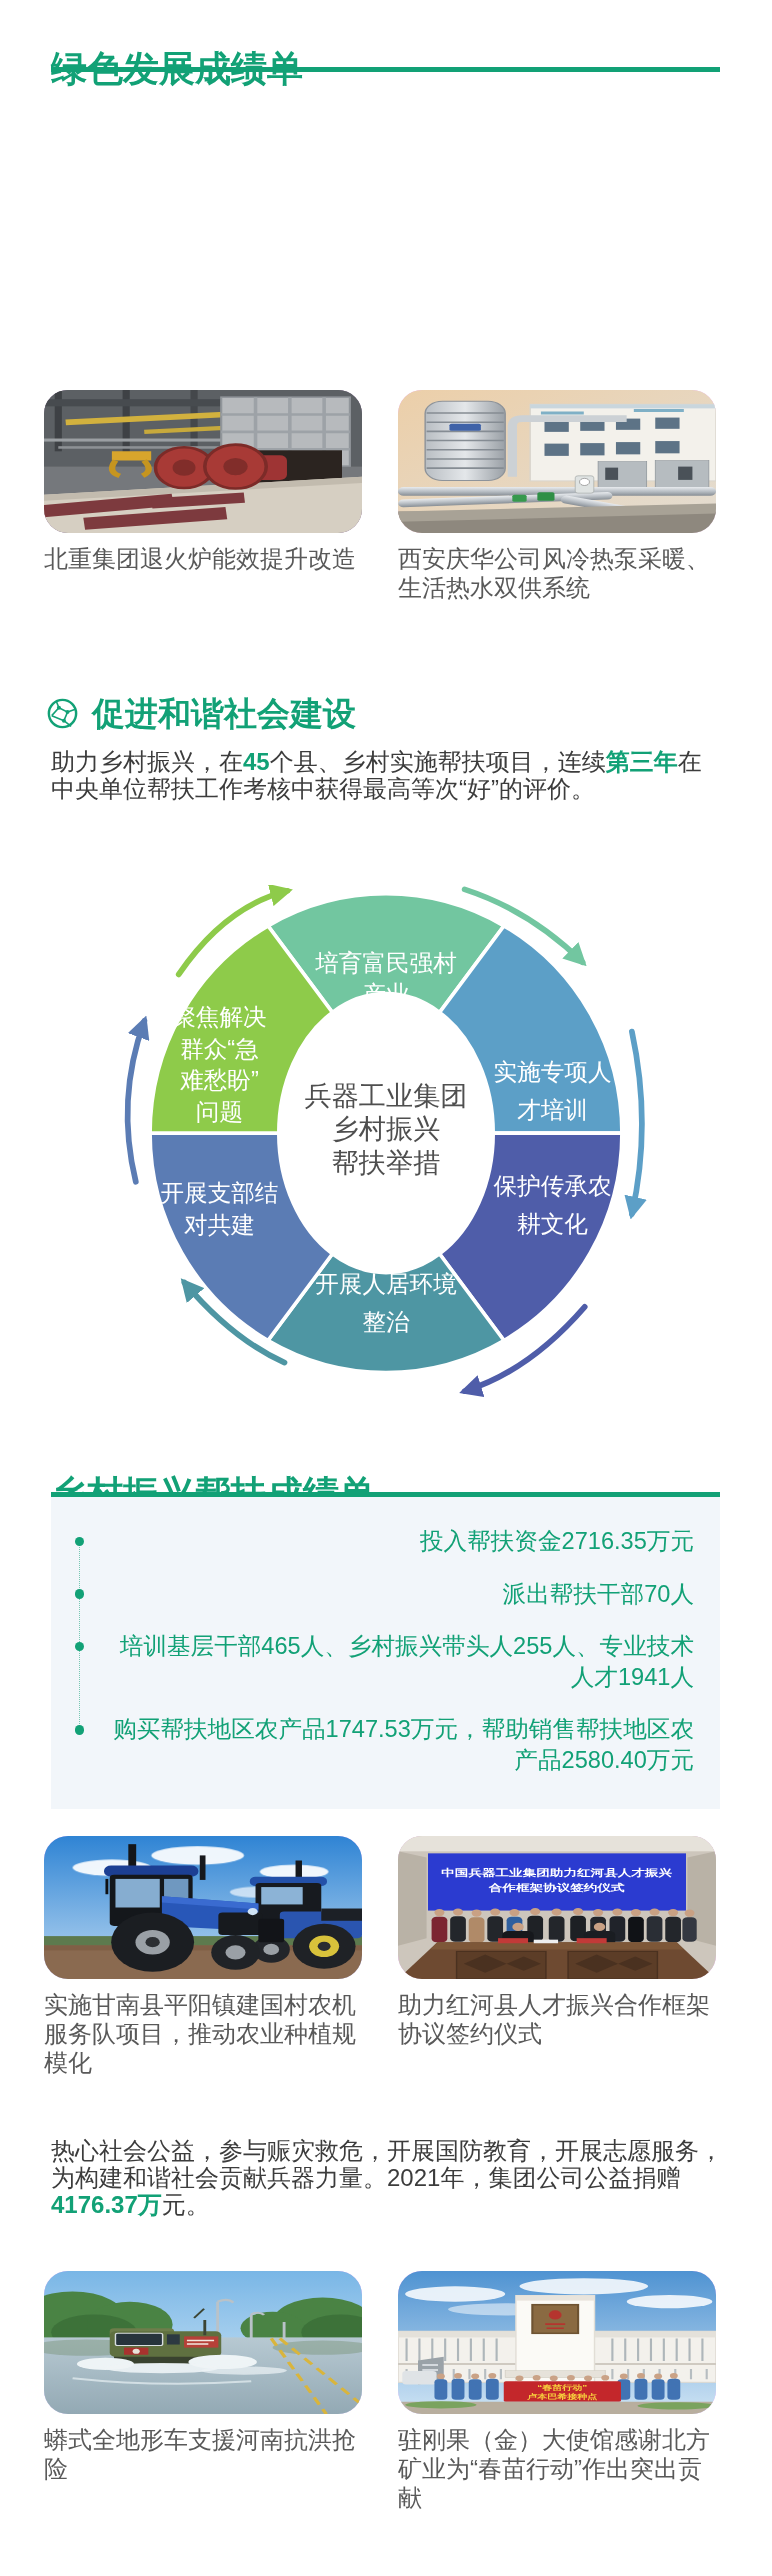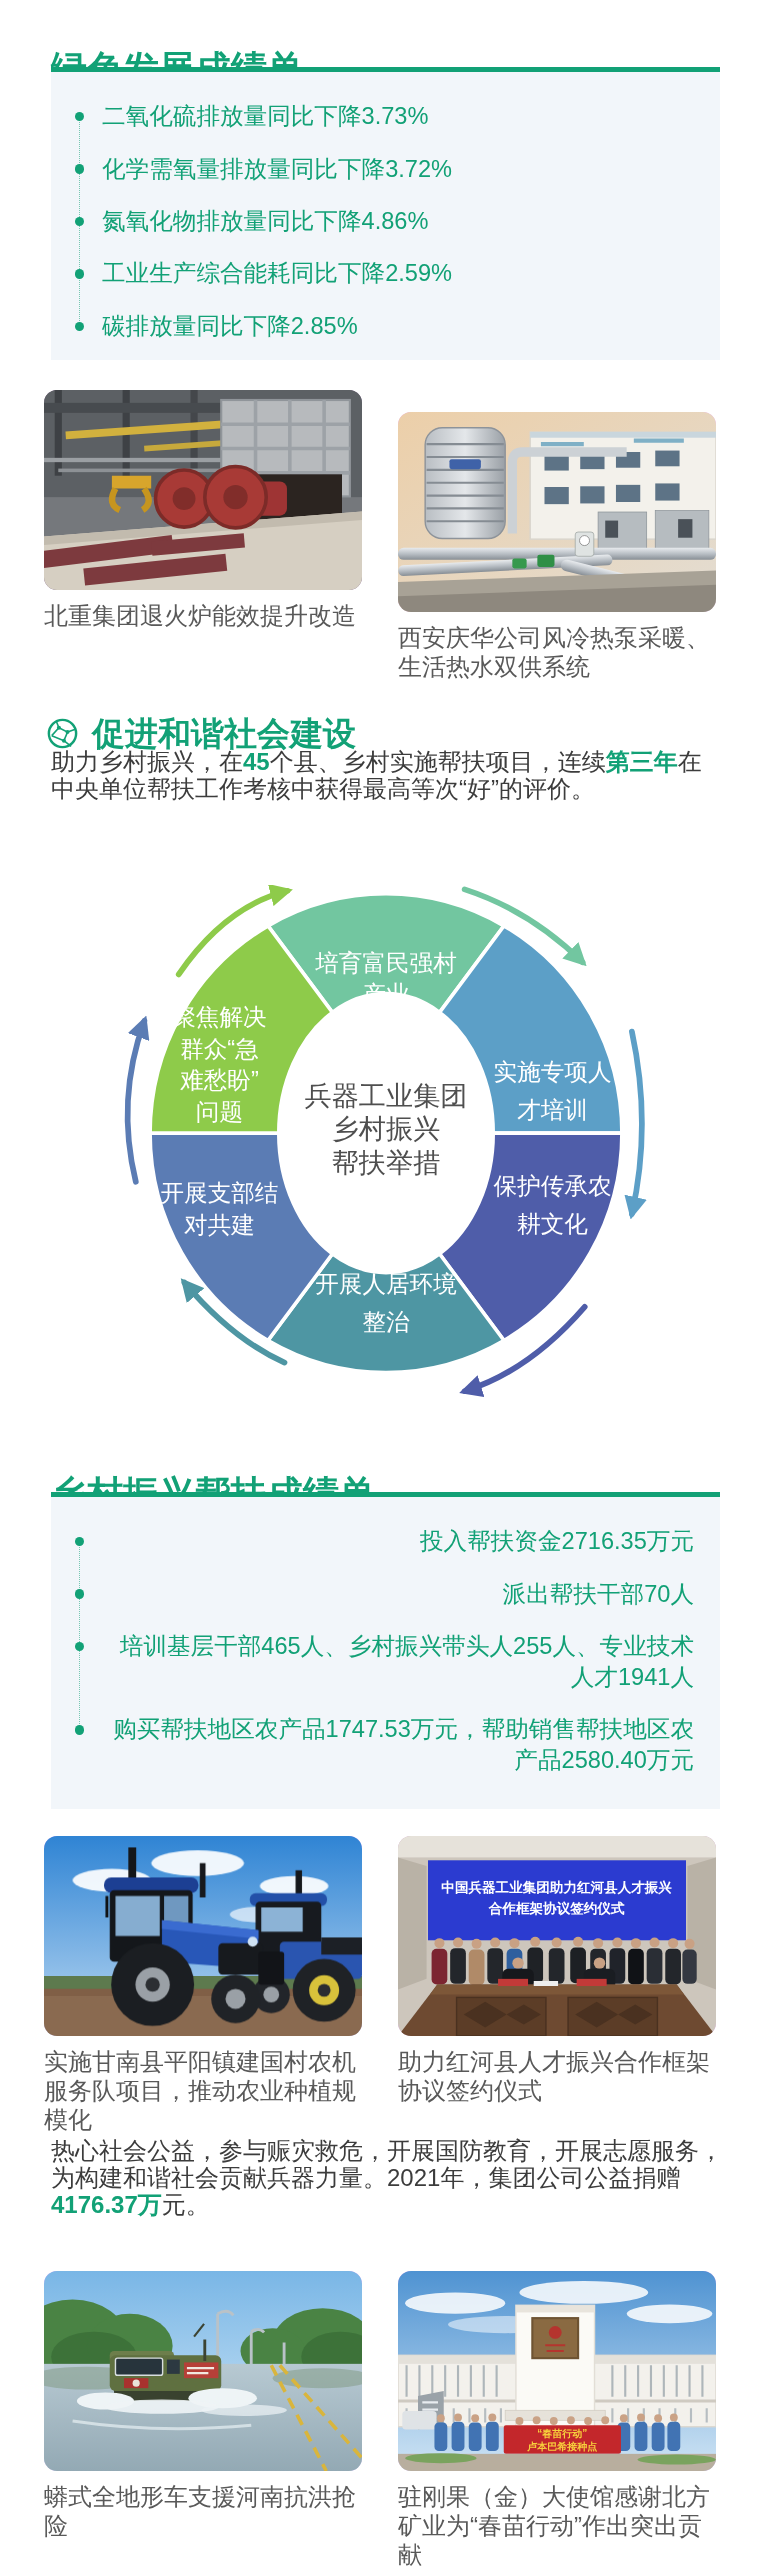--- a/index.html
+++ b/index.html
@@ -12,21 +12,21 @@
   
   .lbox{left:51px;width:669px;background:#F2F6FA;}
   .blist{list-style:none;margin:0;padding:18.6px 0 0 0;}
   .blist li{position:relative;padding:10.7px 26px 10.7px 51px;font-size:23.6px;line-height:31px;
             color:#12A176;font-weight:500;}
   .blist li::before{content:'';position:absolute;left:23.6px;top:21.5px;width:9.3px;height:9.3px;
             border-radius:50%;background:#12A176;}
   .tline{border-left:1.4px dotted rgba(18,161,118,.55);width:0;}
   
   figure.fig{margin:0;width:318px;}
-  .photo{width:318px;height:200px;border-radius:13px;overflow:hidden;background:#f0abfc;}
+  .photo{width:318px;height:143px;border-radius:24px;overflow:hidden;background:#f0abfc;}
   .photo svg{display:block;width:100%;height:100%;}
   figcaption{margin-top:11.4px;font-size:24px;line-height:29px;color:#595959;}
   
   .hdr{display:flex;align-items:center;gap:13px;left:46px;}
   .hdr .ttl{font-size:33px;font-weight:700;color:#12A176;}
   
   .para{left:51px;width:672px;font-size:24px;line-height:27px;color:#3C3C3C;}
   .hl{color:#12A176;font-weight:700;}
   
   .wheel{left:0;top:885px;width:700px;height:532px;}
@@ -36,30 +36,20 @@
   .photo text{font-family:"Liberation Sans",sans-serif;}
 </style>
 </head>
 <body>
 
 <div class="page">
 
   <h2 class="abs sec-title" style="top:20px;">绿色发展成绩单</h2>
   <div class="abs rule" style="top:67px;"></div>
 
-  <div class="abs lbox" style="top:72px;height:288px;">
-    <div class="abs tline" style="left:28px;top:47px;height:212px;"></div>
-    <ul class="blist">
-      <li>二氧化硫排放量同比下降3.73%</li>
-      <li>化学需氧量排放量同比下降3.72%</li>
-      <li>氮氧化物排放量同比下降4.86%</li>
-      <li>工业生产综合能耗同比下降2.59%</li>
-      <li>碳排放量同比下降2.85%</li>
-    </ul>
-  </div>
 
   <figure class="abs fig" style="left:44px;top:390px;">
     <div class="photo">
       <svg viewBox="0 0 445 280" preserveAspectRatio="none">
         <rect width="445" height="280" fill="#75787c"></rect>
         <rect width="445" height="150" fill="#5c6064"></rect>
         <rect x="15" y="0" width="10" height="120" fill="#3e4145"></rect>
         <rect x="110" y="0" width="10" height="130" fill="#3e4145"></rect>
         <rect x="205" y="0" width="10" height="120" fill="#44474b"></rect>
         <rect x="0" y="18" width="260" height="14" fill="#474b4f"></rect>
@@ -82,21 +72,21 @@
         <circle cx="196" cy="152" r="16" fill="#812d2a"></circle>
         <circle cx="268" cy="150" r="43" fill="#a83a36" stroke="#7c2b28" stroke-width="5"></circle>
         <circle cx="268" cy="150" r="17" fill="#812d2a"></circle>
         <path d="M95,120 h55 v18 h-55 z" fill="#d8a52c"></path>
         <path d="M100,138 q-12,22 6,30 M140,138 q14,20 -2,30" stroke="#c6951f" stroke-width="9" fill="none"></path>
       </svg>
     </div>
     <figcaption>北重集团退火炉能效提升改造</figcaption>
   </figure>
 
-  <figure class="abs fig" style="left:398px;top:412px;">
+  <figure class="abs fig" style="left:398px;top:390px;">
     <div class="photo">
       <svg viewBox="0 0 445 280" preserveAspectRatio="none">
         <defs>
           <linearGradient id="sky2" x1="0" y1="0" x2="1" y2="1">
             <stop offset="0" stop-color="#eccfa9"></stop>
               <stop offset="1" stop-color="#e3ddd3"></stop>
           </linearGradient>
           <linearGradient id="tank" x1="0" y1="0" x2="1" y2="0">
             <stop offset="0" stop-color="#b9bec3"></stop>
               <stop offset=".5" stop-color="#e4e7ea"></stop>
@@ -139,21 +129,21 @@
         <rect x="160" y="205" width="20" height="14" rx="3" fill="#36994d"></rect>
         <rect x="248" y="168" width="26" height="34" rx="4" fill="#dfe3e2" stroke="#9aa09e"></rect>
         <circle cx="261" cy="180" r="7" fill="#fff" stroke="#777"></circle>
         <rect y="238" width="445" height="42" fill="#8e887e"></rect>
         <polygon points="0,238 445,222 445,242 0,258" fill="#a8a296"></polygon>
       </svg>
     </div>
     <figcaption>西安庆华公司风冷热泵采暖、生活热水双供系统</figcaption>
   </figure>
 
-  <div class="abs hdr" style="top:712px;justify-content:flex-end;">
+  <div class="abs hdr" style="top:692px;justify-content:flex-end;">
     <span>
       <svg width="33" height="33" viewBox="0 0 46 46">
         <circle cx="23" cy="23" r="19" stroke="#12A176" stroke-width="3.4" fill="none"></circle>
         <path d="M8,26 L18,15 L30,21 L25,33 L8,26 M30,21 L41,17 M25,33 L35,41 M18,15 L14,5" stroke="#12A176" stroke-width="2.2" fill="none"></path>
         <circle cx="18" cy="15" r="2.8" fill="#12A176"></circle>
         <circle cx="30" cy="21" r="2.8" fill="#12A176"></circle>
         <circle cx="25" cy="33" r="2.8" fill="#12A176"></circle>
       </svg>
     </span>
     <span class="ttl">促进和谐社会建设</span>

